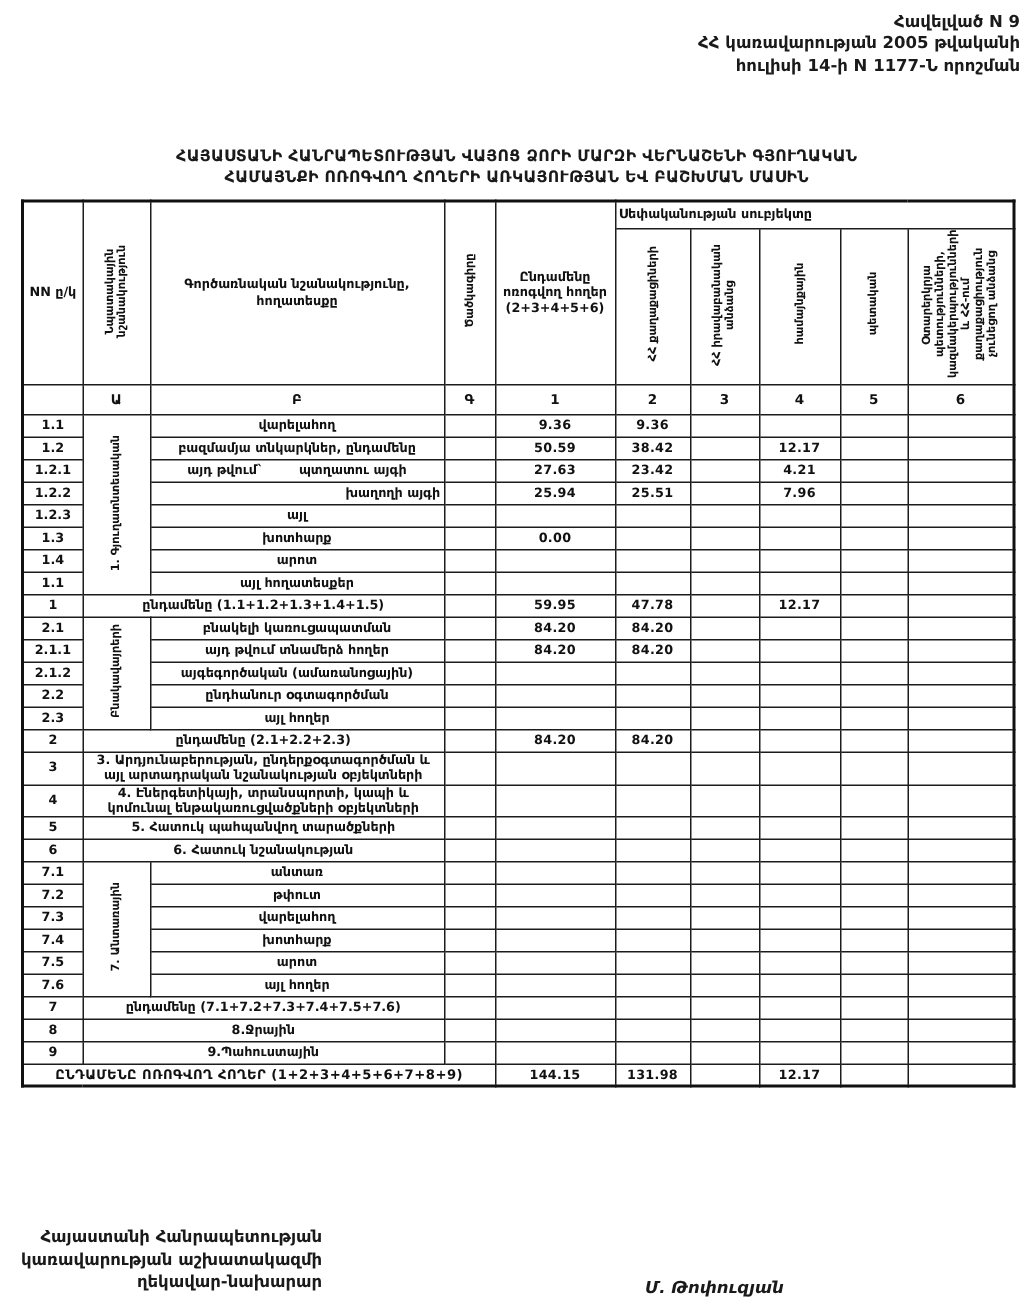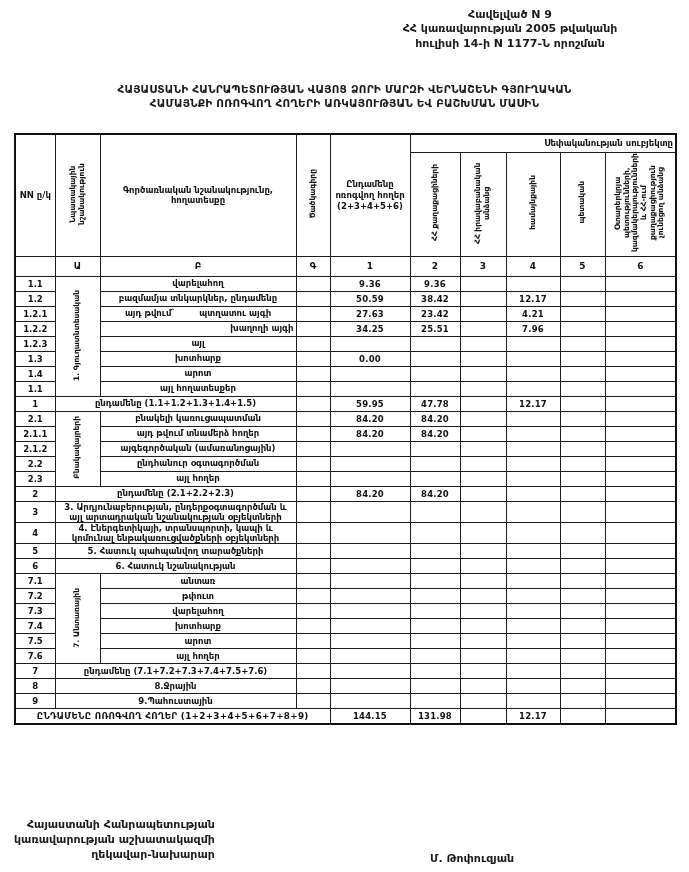--- a/index.html
+++ b/index.html
@@ -7,24 +7,24 @@
   body {
     width:689px; height:872px;
     font-family:"DejaVu Sans", sans-serif;
     color:#1a1a1a;
     -webkit-font-smoothing:none;
   }
   .page { position:relative; width:689px; height:872px; background:#fff; overflow:hidden; }
 
   .appendix {
     position:absolute; top:8px; left:340px; width:340px;
-    text-align:center; font-weight:bold; font-size:11px; line-height:1.3;
+    text-align:right; font-weight:bold; font-size:11px; line-height:1.3;
   }
   .doc-title {
-    position:absolute; top:82px; left:28px; width:633px;
+    position:absolute; top:97px; left:28px; width:633px;
     text-align:center; font-weight:bold; font-size:10.5px; line-height:1.35;
     letter-spacing:0.2px;
   }
 
   table.land-table {
     position:absolute; top:133px; left:14px;
     width:661px; border-collapse:collapse; table-layout:fixed;
     font-size:8.5px; font-weight:bold; color:#111;
   }
   .land-table td, .land-table th {
@@ -38,21 +38,21 @@
   col.c-desc { width:196px; }
   col.c-code { width:34px; }
   col.c-tot  { width:80px; }
   col.c-v2   { width:50px; }
   col.c-v3   { width:46px; }
   col.c-v4   { width:54px; }
   col.c-v5   { width:45px; }
   col.c-v6   { width:71px; }
 
   .hdr { text-align:center; line-height:1.25; }
-  .group-hdr { height:18px; text-align:right; font-size:8.5px; }
+  .group-hdr { height:18px; text-align:left; font-size:8.5px; }
   .vcell {
     height:104px; text-align:center; vertical-align:middle; padding:2px 0;
   }
   .vtext {
     writing-mode:vertical-rl; transform:rotate(180deg);
     display:inline-block; max-height:100px;
     font-size:7.5px; line-height:1.15; text-align:center; white-space:normal;
   }
   .letters td { height:20px; text-align:center; font-size:9px; }
 
@@ -63,21 +63,21 @@
   td.num  { text-align:center; font-size:8.5px; letter-spacing:0.2px; }
   td.catcell { text-align:center; vertical-align:middle; }
   td.grand { text-align:center; letter-spacing:0.3px; font-size:8.8px;margin-left:12px; }
 
   .signature {
     position:absolute; top:818px; left:14px;
     font-weight:bold; font-size:11px; line-height:1.35;text-align:right;
   }
   .signer {
     position:absolute; top:852px; left:430px;
-    font-weight:bold; font-size:11px;
+    font-weight:bold; font-size:11px;font-style:italic;
   }
 </style>
 </head>
 <body>
 
 <div class="page">
 
   <div class="appendix">
     <div>Հավելված N  9</div>
     <div>ՀՀ կառավարության 2005 թվականի</div>
@@ -164,21 +164,21 @@
         <td class="num">23.42</td>
         <td class="num"></td>
         <td class="num">4.21</td>
         <td class="num"></td>
         <td class="num"></td>
       </tr>
       <tr>
         <td class="nn">1.2.2</td>
         <td class="desc desc-center">խաղողի այգի</td>
         <td></td>
-        <td class="num">34.25</td>
+        <td class="num">25.94</td>
         <td class="num">25.51</td>
         <td class="num"></td>
         <td class="num">7.96</td>
         <td class="num"></td>
         <td class="num"></td>
       </tr>
       <tr>
         <td class="nn">1.2.3</td>
         <td class="desc">այլ</td>
         <td></td>

